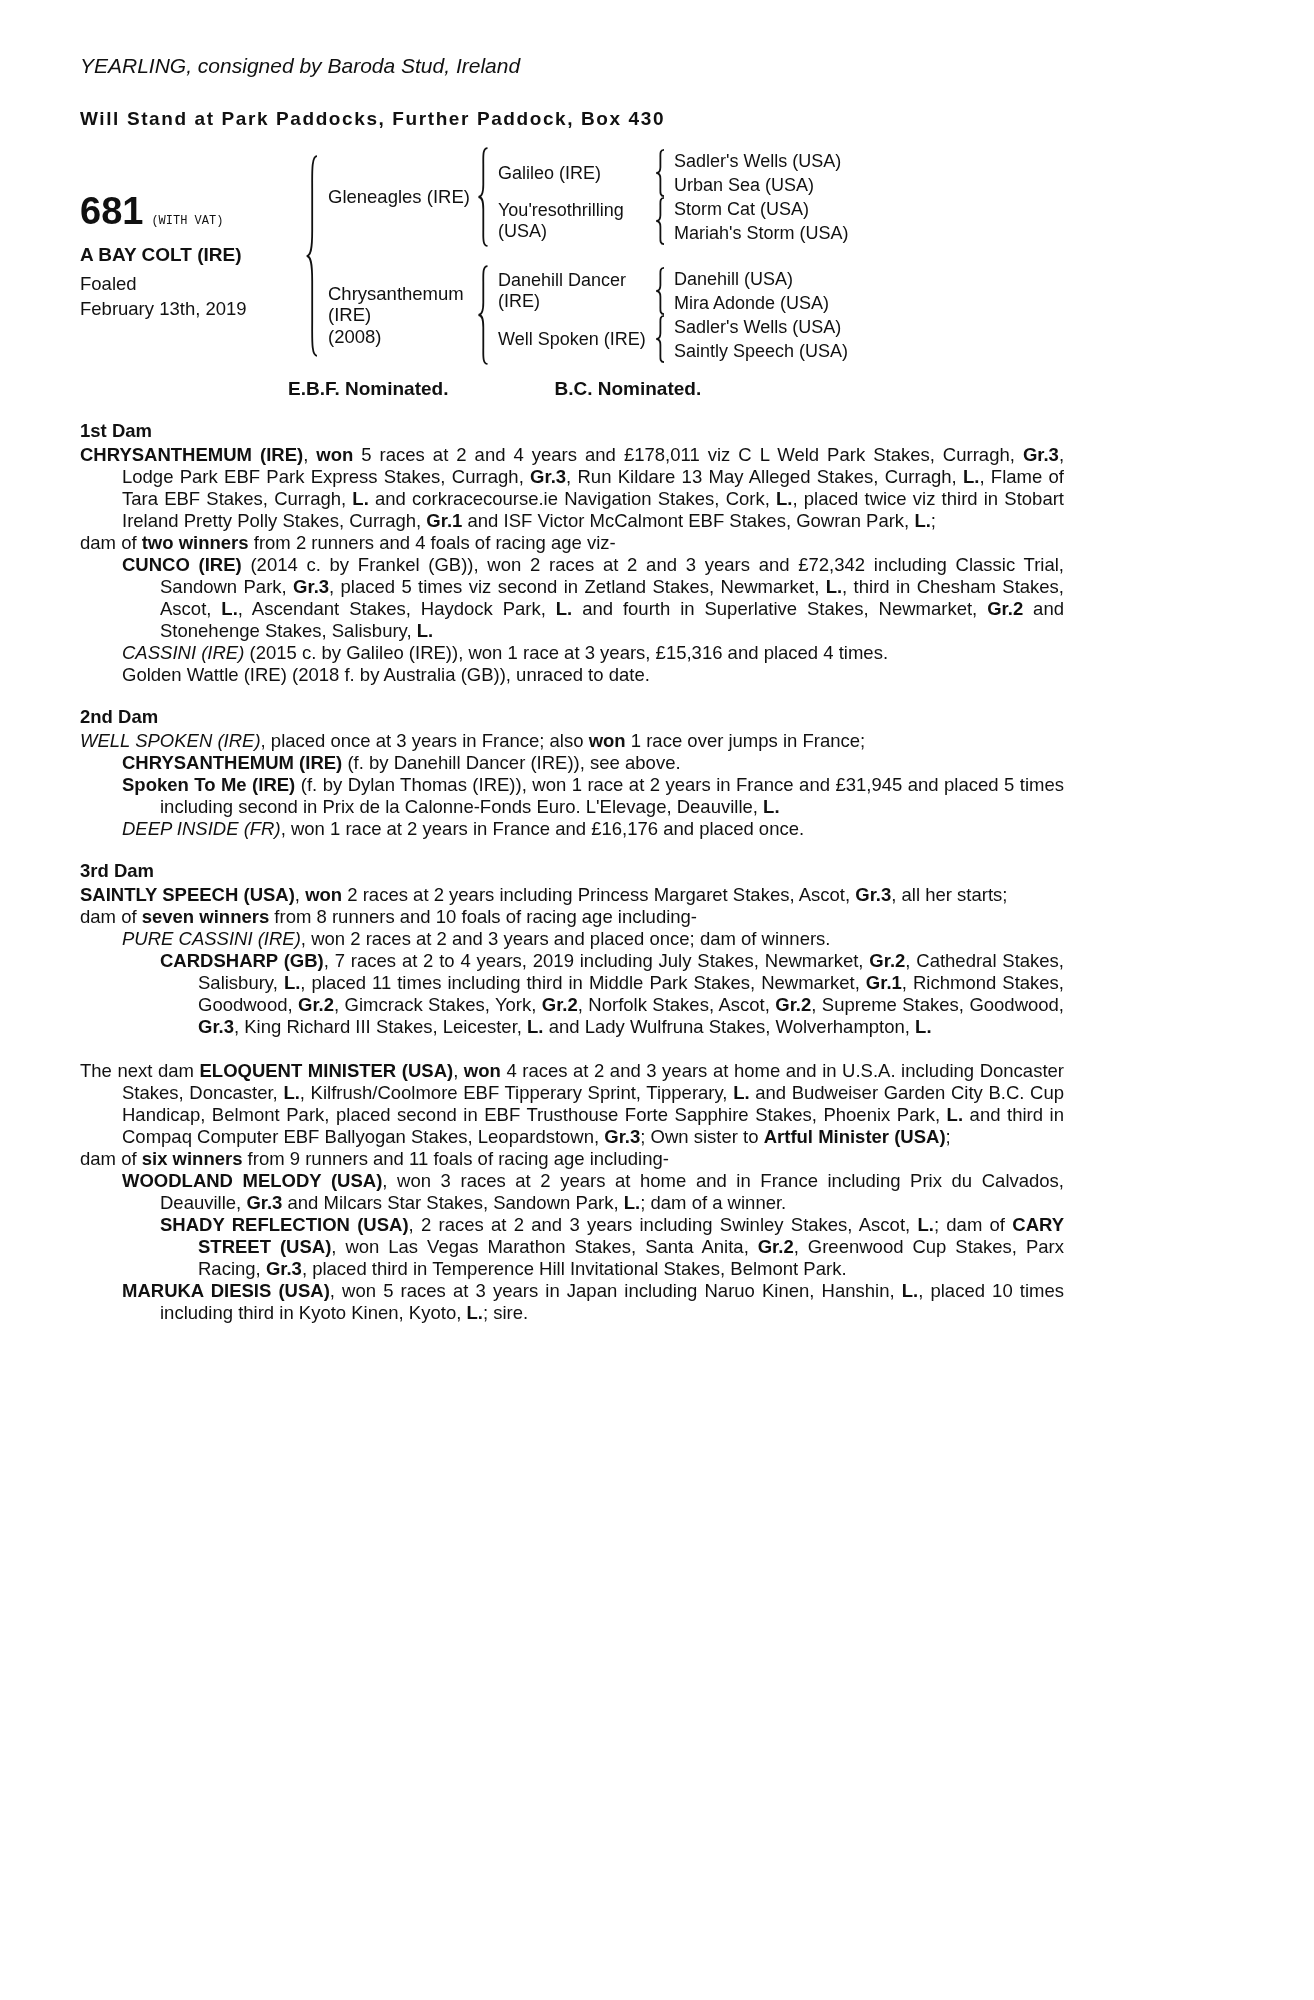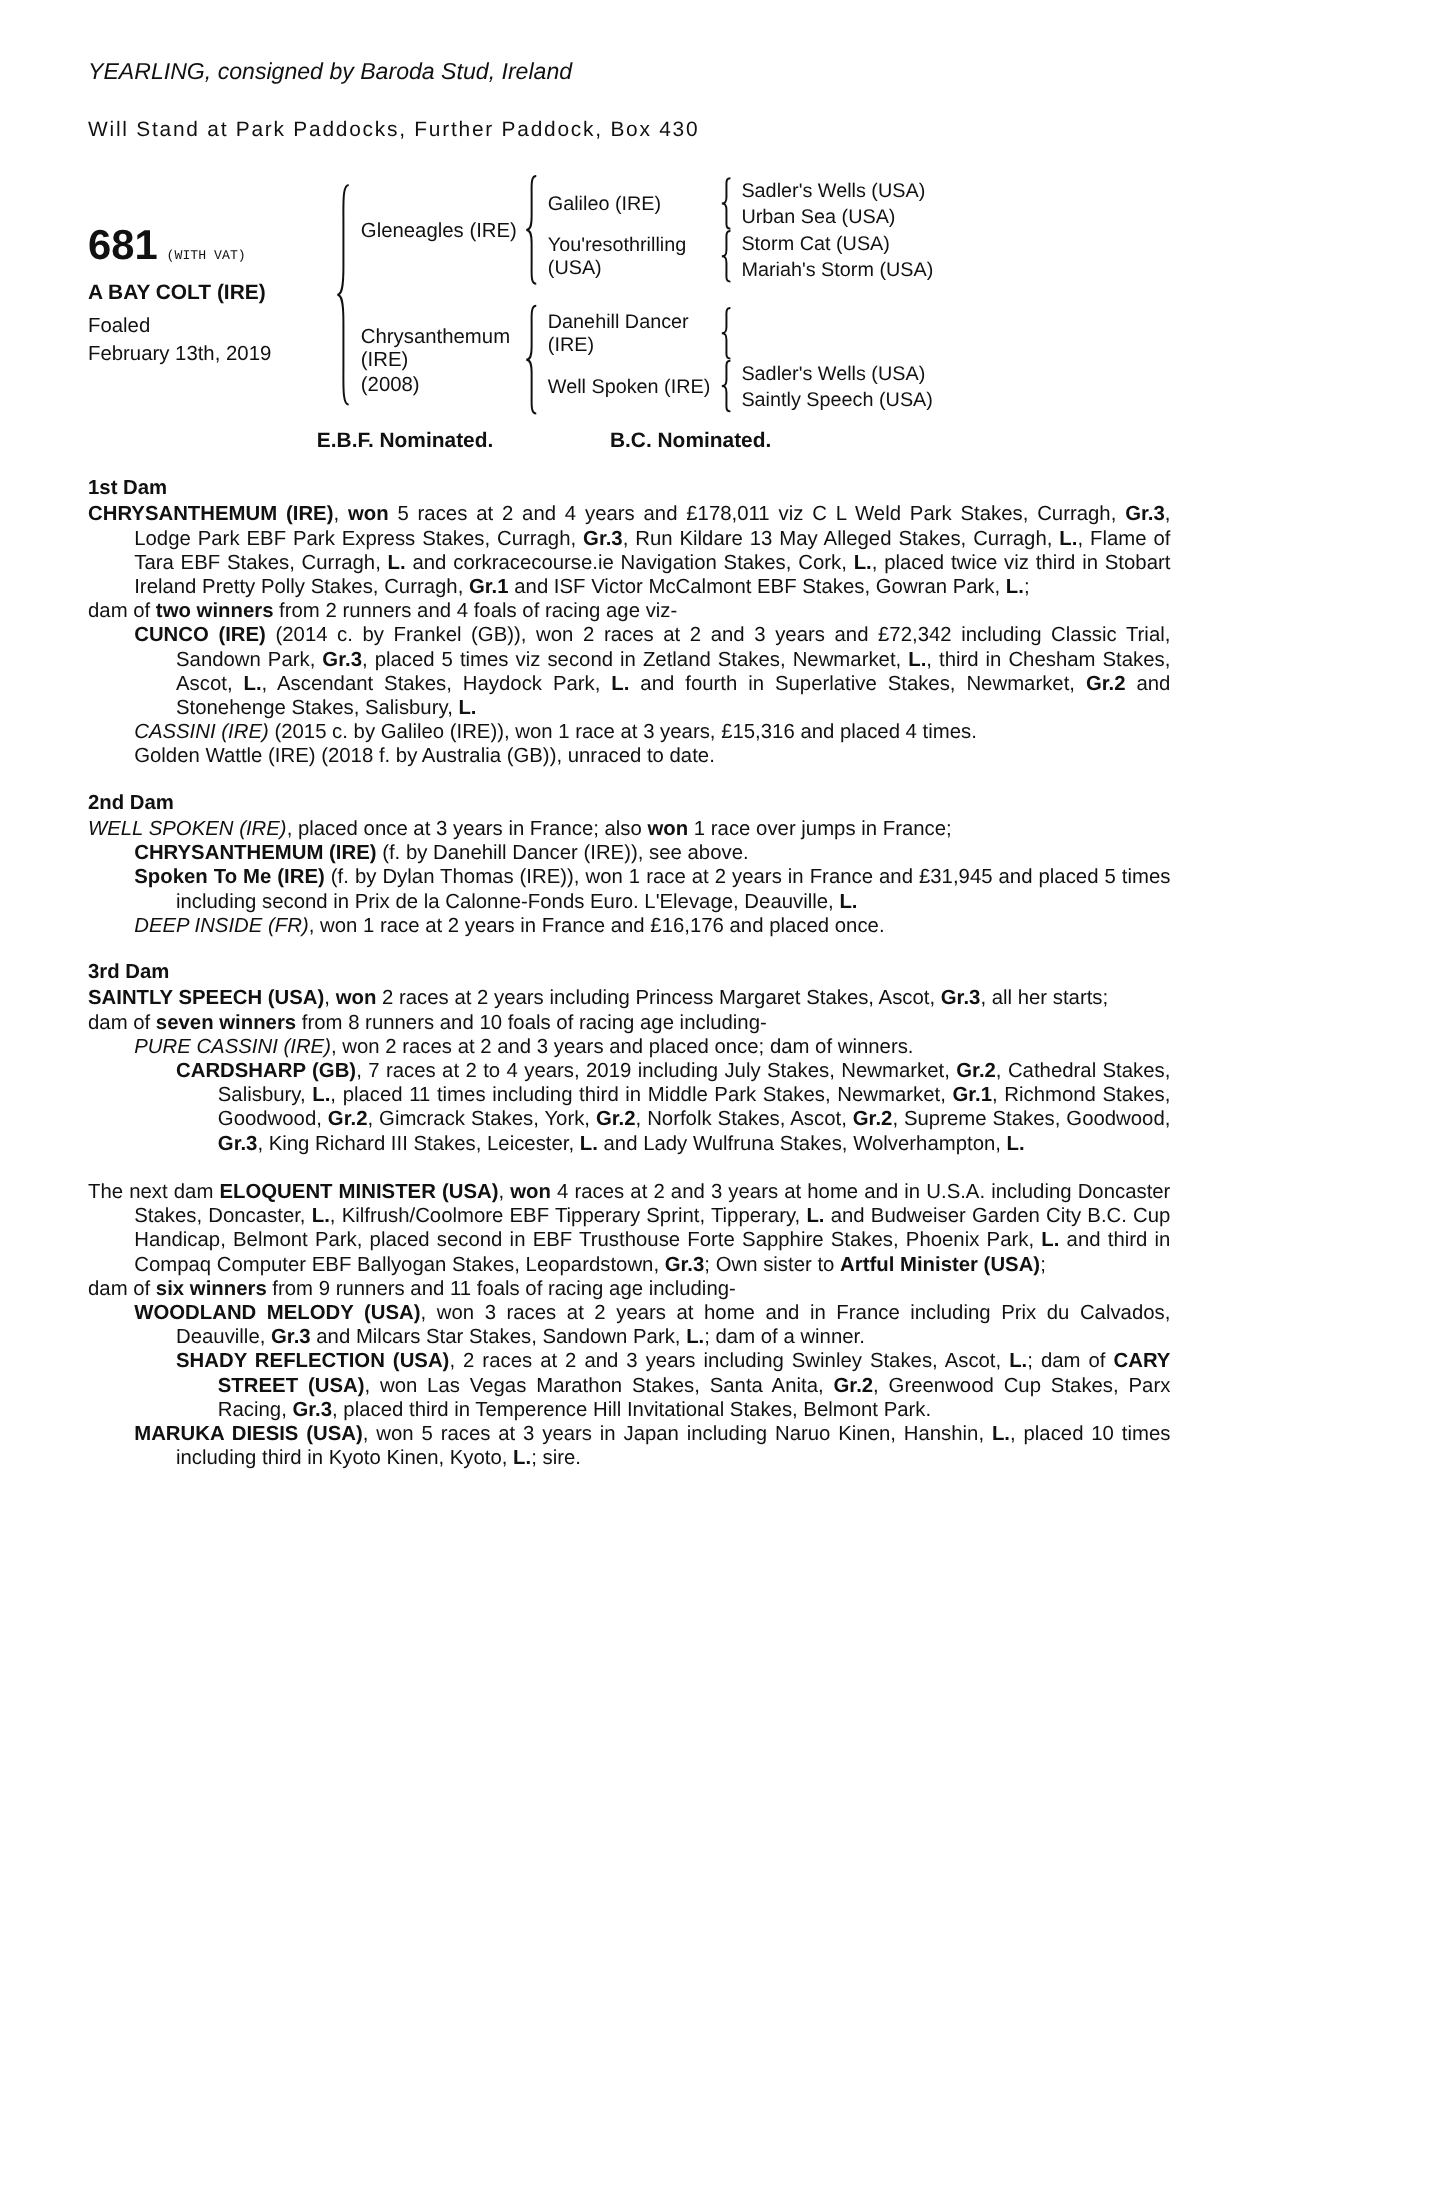--- a/index.html
+++ b/index.html
@@ -13,24 +13,24 @@
     padding: 54px 250px 40px 80px; 
     position: relative;
     overflow: hidden;
   }
   .title {
     font-style: italic;
     font-size: 21px;
     margin-bottom: 30px;
   }
   .stand-line {
-    font-weight: 400;
+    font-weight: 700;
     font-size: 19px;
     letter-spacing: 1.6px;
-    margin-bottom: 28px;
+    margin-bottom: 16px;
   }
   
   .ped-row { display: flex; align-items: center; }
   .lot-col { width: 218px; flex: none; }
   .lot-line { display: flex; align-items: baseline; gap: 8px; }
   .lot-number { font-size: 38px; font-weight: 700; line-height: 1; }
   .lot-vat { font-size: 12px; font-family: Liberation Mono, monospace; }
   .colt-desc { font-weight: 700; font-size: 19px; margin-top: 14px; }
   .foaled-label { font-size: 18.5px; margin-top: 7px; }
   .foaled-date { font-size: 18.5px; margin-top: 3px; }
@@ -131,20 +131,24 @@
         </div>
         <svg class="brace br-lg" viewBox="0 0 20 100" preserveAspectRatio="none" aria-hidden="true">
           <path d="M15 2 C8 2 9 10 9 18 L9 38 C9 47 7 50 2 50 C7 50 9 53 9 62 L9 82 C9 90 8 98 15 98" fill="none" stroke="#111" stroke-width="1.8" vector-effect="non-scaling-stroke"></path>
         </svg>
         <div class="col g2-col">
           <div class="branch">
             <div class="node g2">Danehill Dancer (IRE)</div>
             <svg class="brace br-sm" viewBox="0 0 20 100" preserveAspectRatio="none" aria-hidden="true">
               <path d="M15 2 C8 2 9 10 9 18 L9 38 C9 47 7 50 2 50 C7 50 9 53 9 62 L9 82 C9 90 8 98 15 98" fill="none" stroke="#111" stroke-width="1.8" vector-effect="non-scaling-stroke"></path>
             </svg>
+            <div class="col g3-col">
+              <div class="node g3">Danehill (USA)</div>
+              <div class="node g3">Mira Adonde (USA)</div>
+            </div>
           </div>
           <div class="branch">
             <div class="node g2">Well Spoken (IRE)</div>
             <svg class="brace br-sm" viewBox="0 0 20 100" preserveAspectRatio="none" aria-hidden="true">
               <path d="M15 2 C8 2 9 10 9 18 L9 38 C9 47 7 50 2 50 C7 50 9 53 9 62 L9 82 C9 90 8 98 15 98" fill="none" stroke="#111" stroke-width="1.8" vector-effect="non-scaling-stroke"></path>
             </svg>
             <div class="col g3-col">
               <div class="node g3">Sadler's Wells (USA)</div>
               <div class="node g3">Saintly Speech (USA)</div>
             </div>

